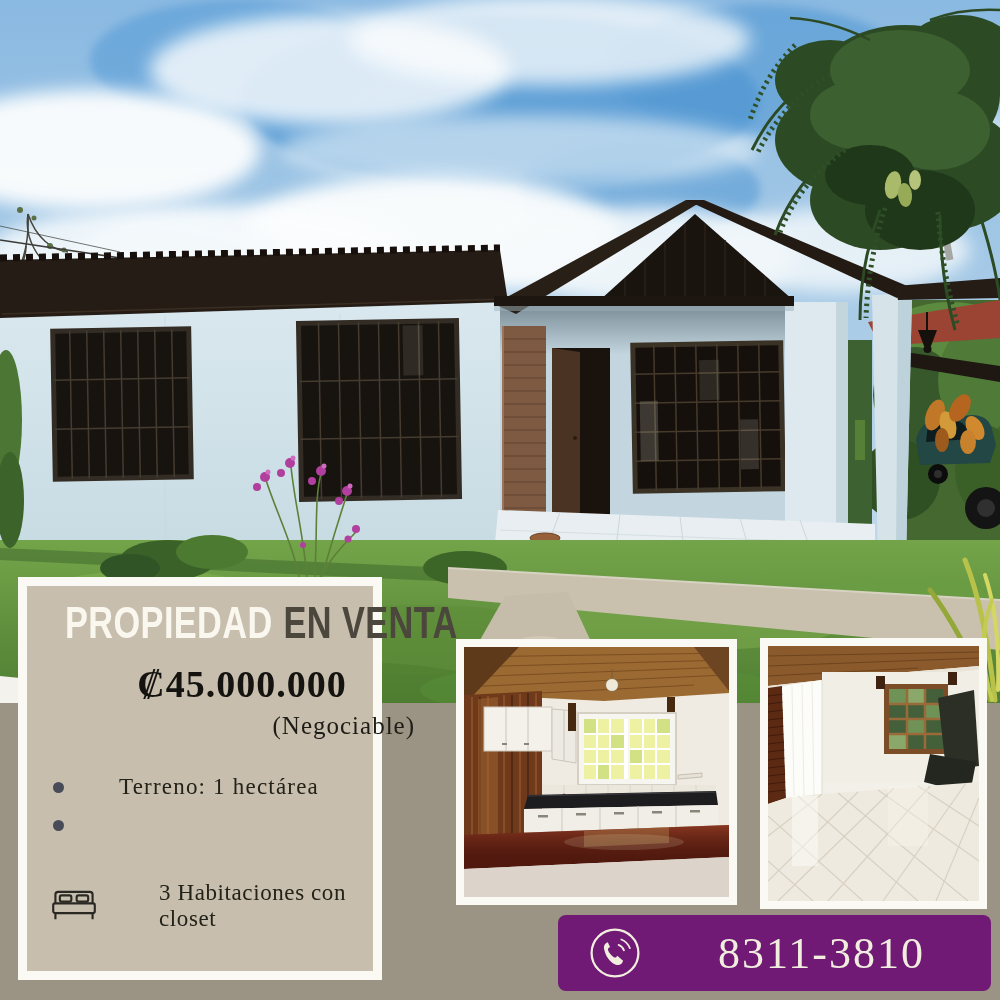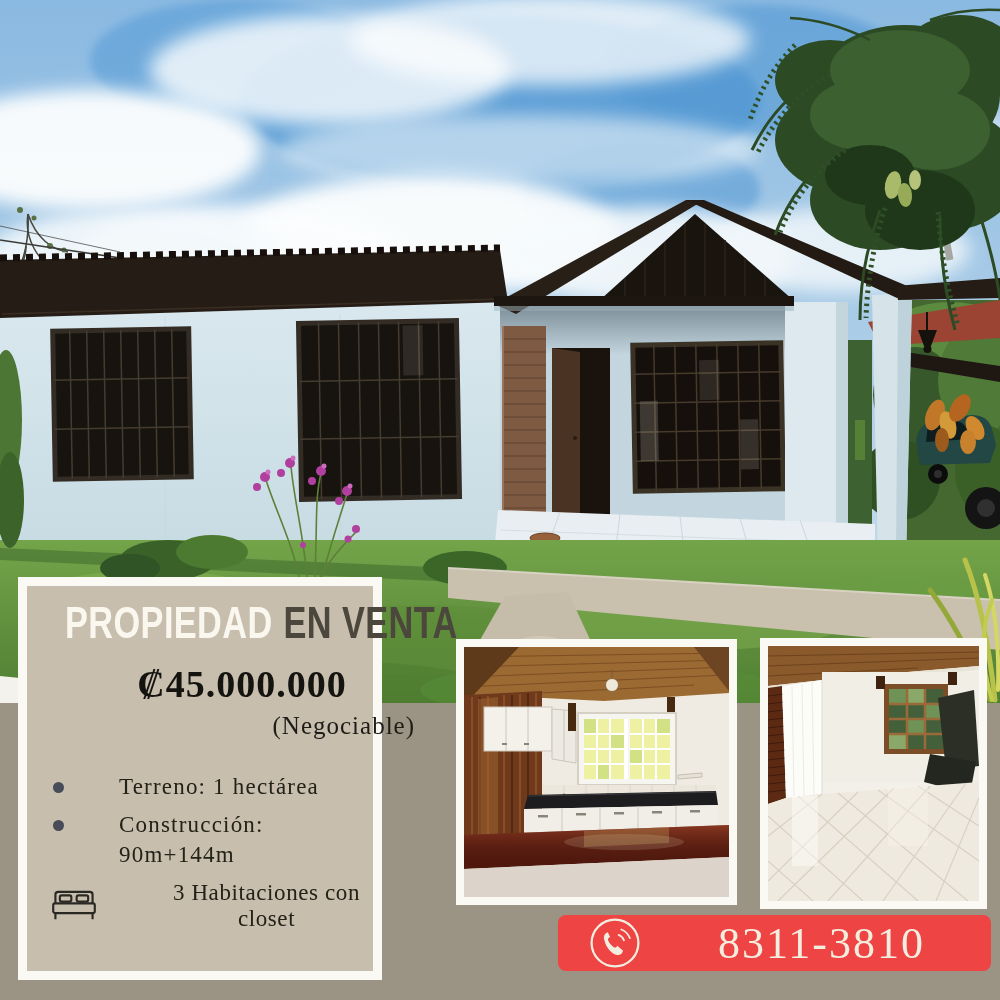--- a/index.html
+++ b/index.html
@@ -18,32 +18,32 @@
   .serif{font-family:Liberation Serif, serif;padding-left:42px;}
   .price{position:absolute;top:76px;left:0;width:100%;text-align:center;font-size:38px;
          letter-spacing:1px;color:#14130f;font-weight:bold;}
   .price-note{position:absolute;top:126px;left:0;width:100%;text-align:right;font-size:25px;
          letter-spacing:1px;color:#1d1c16;}
   .bullets{position:absolute;top:174px;left:14px;right:8px;list-style:none;margin:12px;padding:0;}
   .bullets li{display:flex;gap:13px;margin-bottom:8px;}
   .dot{flex:0 0 11px;width:11px;height:11px;border-radius:50%;background:#474c58;margin-top:10px;}
   .btxt{font-size:23px;line-height:30px;letter-spacing:1.2px;color:#232218;}
   .features{position:absolute;top:294px;left:24px;right:8px;}
-  .feat{display:flex;align-items:center;gap:29px;margin-bottom:9px;text-align:center;}
+  .feat{display:flex;align-items:center;gap:20px;margin-bottom:9px;}
   .feat .ic{flex:0 0 46px;width:46px;display:flex;justify-content:center;}
   .flabel{font-size:23px;letter-spacing:.6px;color:#232218;}
 
   
   .pframe{position:absolute;box-sizing:border-box;border:8px solid #fbf9f4;background:#ddd;}
   .pframe svg{display:block;width:100%;height:100%;}
   .kitchen{left:456px;top:639px;width:281px;height:266px;}
   .living{left:760px;top:638px;width:227px;height:271px;}
 
   
-  .phonebar{position:absolute;left:558px;top:915px;width:433px;height:56px;background:#ef4444;
+  .phonebar{position:absolute;left:558px;top:915px;width:433px;height:76px;background:#701a75;
             border-radius:8px;display:flex;align-items:center;}
   .phonebar .pic{margin-left:30px;width:54px;height:54px;}
   .phone-num{margin-left:34px;font-size:44px;letter-spacing:2px;color:#f2eedf;}
 </style>
 </head>
 <body>
 
 <div class="stage">
 
   <svg class="house-svg" viewBox="0 0 1000 706">
@@ -387,21 +387,20 @@
 
     <ul class="bullets">
       <li>
         <span class="dot"></span>
         <span class="btxt serif">
           <span style="display:block">Terreno: 1 hectárea</span>
         </span>
       </li>
       <li>
         <span class="dot"></span>
-        <span class="btxt serif">Construcción: 90m+144m</span>
       </li>
     </ul>
 
     <div class="features">
       <div class="feat">
         <span class="ic">
           <svg width="46" height="36" viewBox="0 0 52 40" fill="none" stroke="#2a2822" stroke-width="2.4">
             <path d="M5,17 V7 q0,-3 3,-3 h36 q3,0 3,3 v10"></path>
             <rect x="10" y="8" width="13" height="7" rx="2"></rect>
             <rect x="29" y="8" width="13" height="7" rx="2"></rect>

